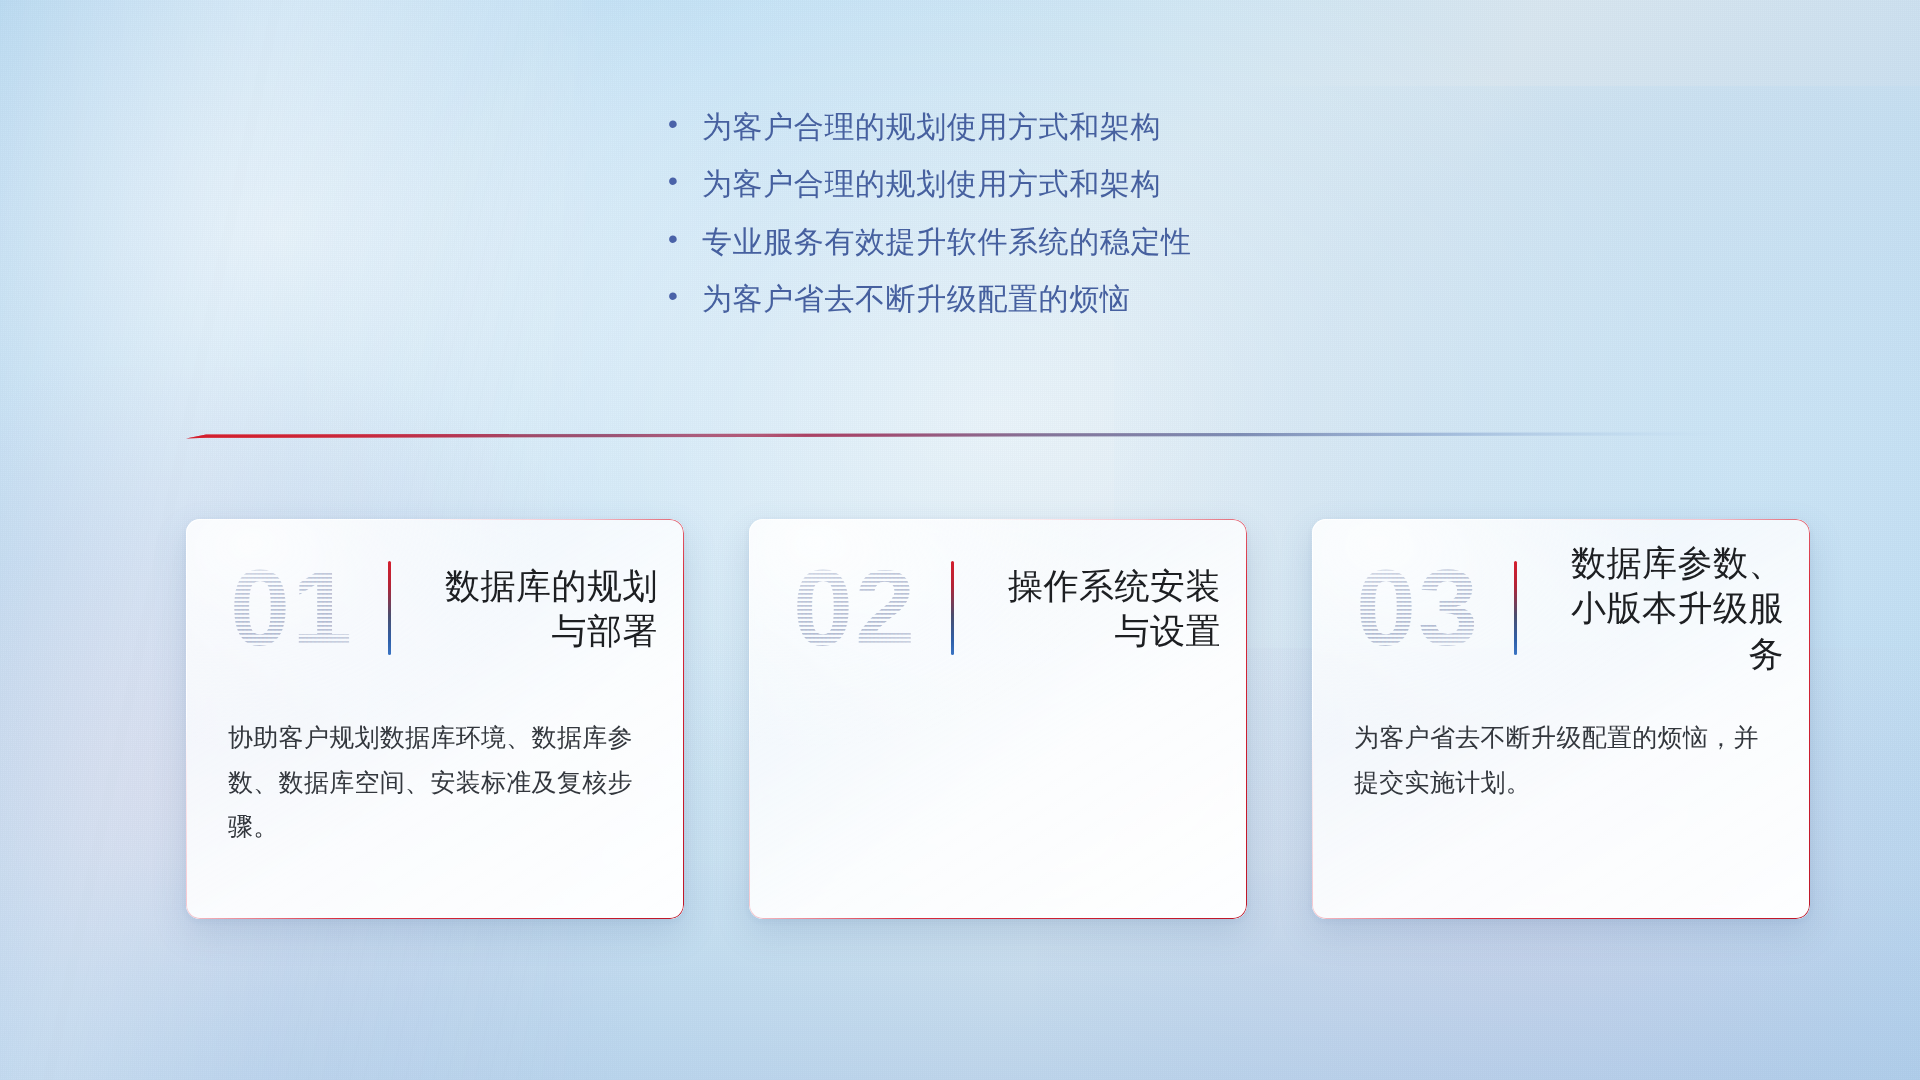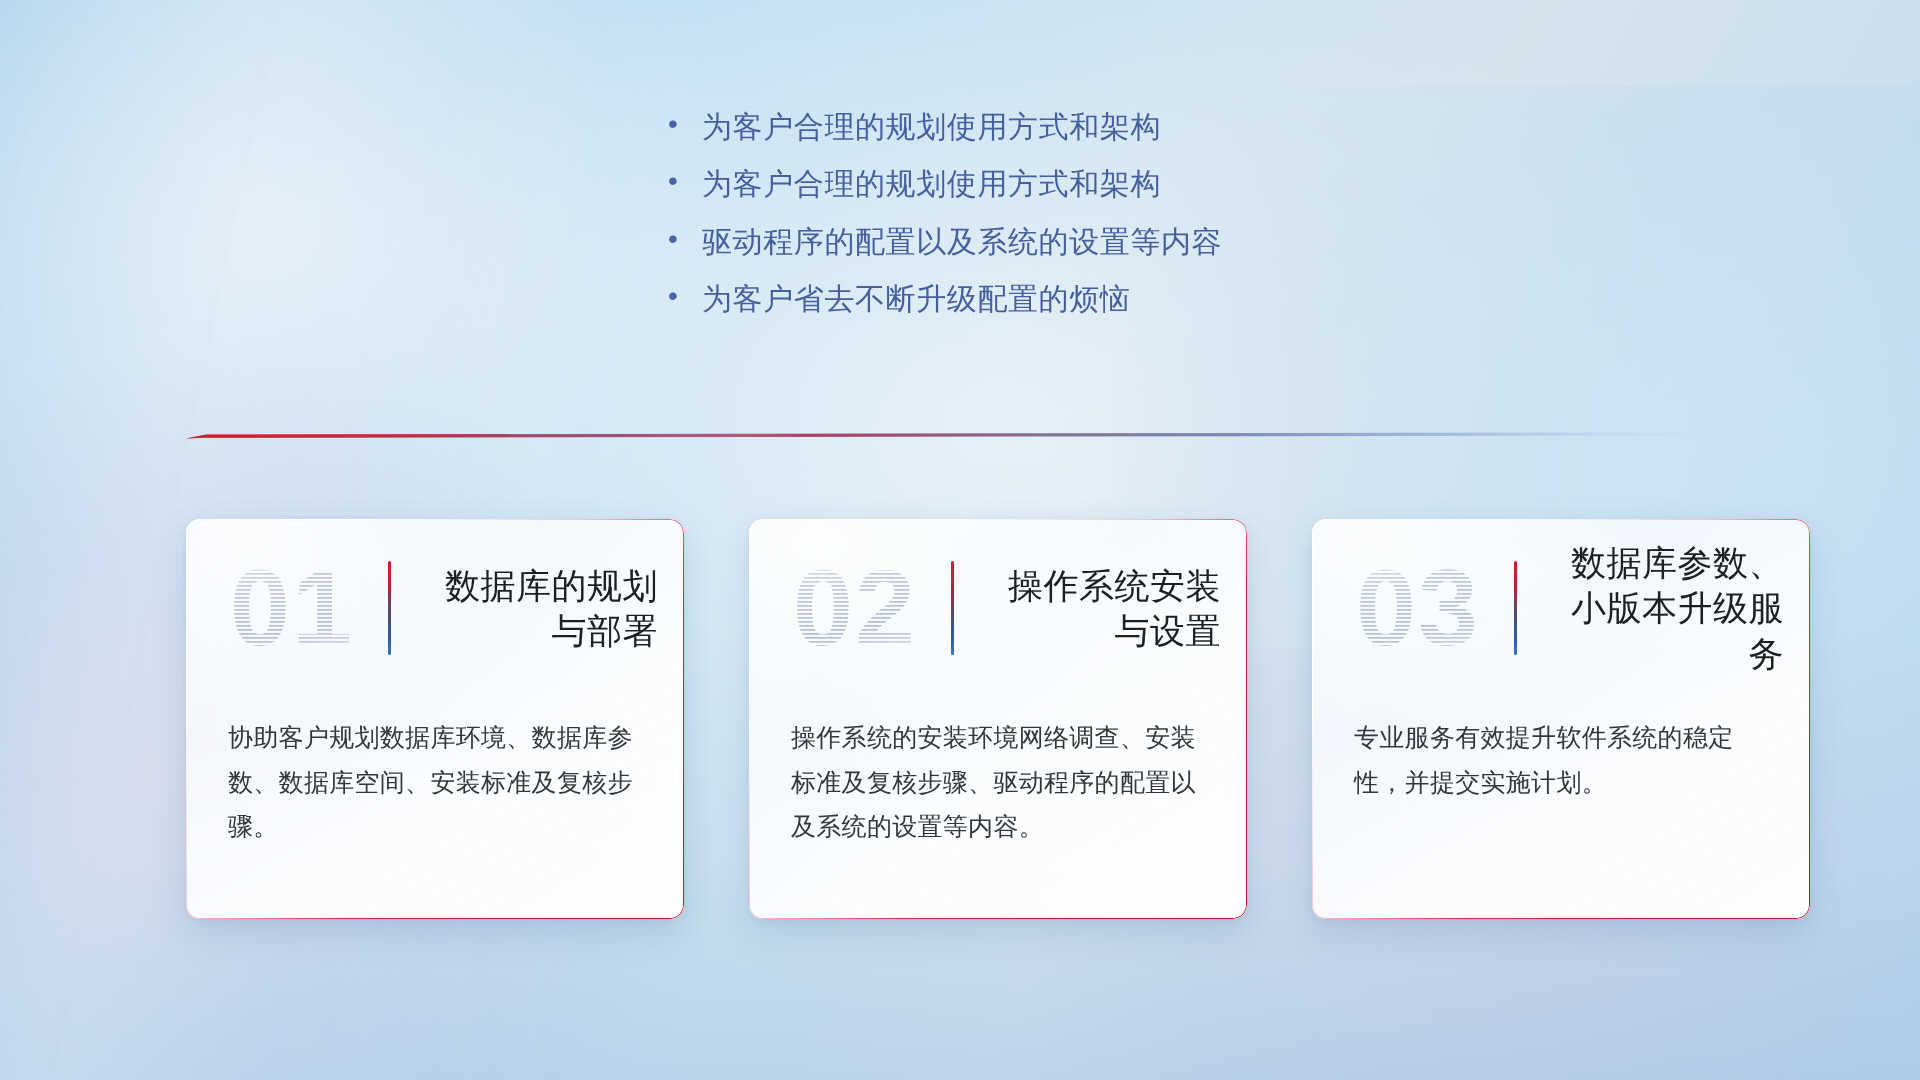--- a/index.html
+++ b/index.html
@@ -161,21 +161,21 @@
   <div class="bullet">
     <span class="bullet-dot">•</span>
     <span class="bullet-text">为客户合理的规划使用方式和架构</span>
   </div>
   <div class="bullet">
     <span class="bullet-dot">•</span>
     <span class="bullet-text">为客户合理的规划使用方式和架构</span>
   </div>
   <div class="bullet">
     <span class="bullet-dot">•</span>
-    <span class="bullet-text">驱动程序的配置以及系统的设置等内容</span>
+    <span class="bullet-text">专业服务有效提升软件系统的稳定性</span>
   </div>
   <div class="bullet">
     <span class="bullet-dot">•</span>
     <span class="bullet-text">为客户省去不断升级配置的烦恼</span>
   </div>
 </div>
 
 <div class="divider-wrap">
   <svg viewBox="0 0 1548 22" preserveAspectRatio="none">
     <defs>
@@ -252,21 +252,20 @@
               </mask>
           </defs>
           <g mask="url(#nm2)">
             <text x="2" y="92" font-family="'Liberation Sans',sans-serif" font-size="108" font-weight="700" fill="url(#stripe2)" letter-spacing="2">02</text>
           </g>
         </svg>
       </div>
       <div class="card-bar"></div>
       <div class="card-title">操作系统安装与设置</div>
     </div>
-    <div class="card-body">操作系统的安装环境网络调查、安装标准及复核步骤、驱动程序的配置以及系统的设置等内容。</div>
   </div>
 
   <div class="card">
     <div class="card-edge"></div>
     <div class="card-sheen"></div>
     <div class="card-head">
       <div class="card-num">
         <svg width="150" height="110" viewBox="0 0 150 110">
           <defs>
             <pattern id="stripe3" width="4" height="4" patternUnits="userSpaceOnUse">
@@ -284,16 +283,16 @@
               </mask>
           </defs>
           <g mask="url(#nm3)">
             <text x="2" y="92" font-family="'Liberation Sans',sans-serif" font-size="108" font-weight="700" fill="url(#stripe3)" letter-spacing="2">03</text>
           </g>
         </svg>
       </div>
       <div class="card-bar"></div>
       <div class="card-title">数据库参数、小版本升级服务</div>
     </div>
-    <div class="card-body">专业服务有效提升软件系统的稳定性，并提交实施计划。</div>
+    <div class="card-body">为客户省去不断升级配置的烦恼，并提交实施计划。</div>
   </div>
 
 </div>
 
 </body></html>

